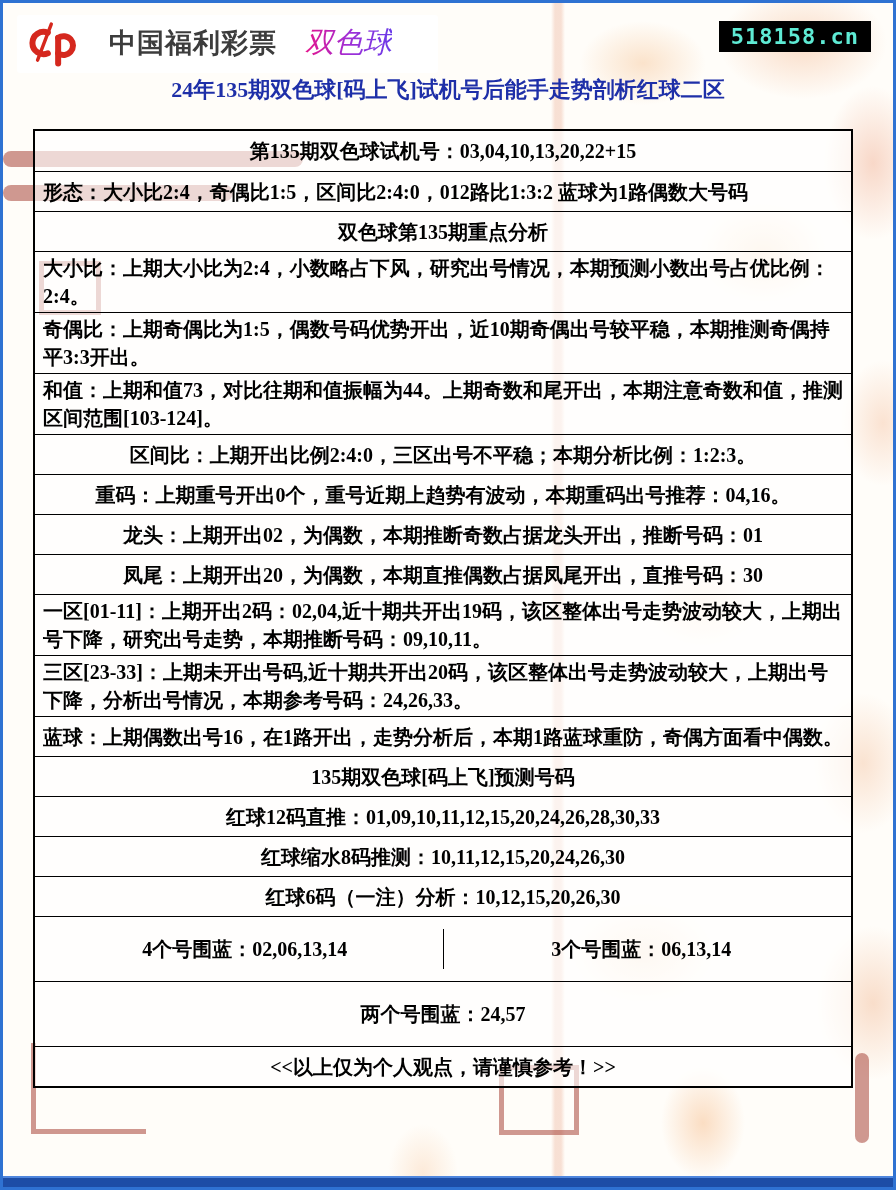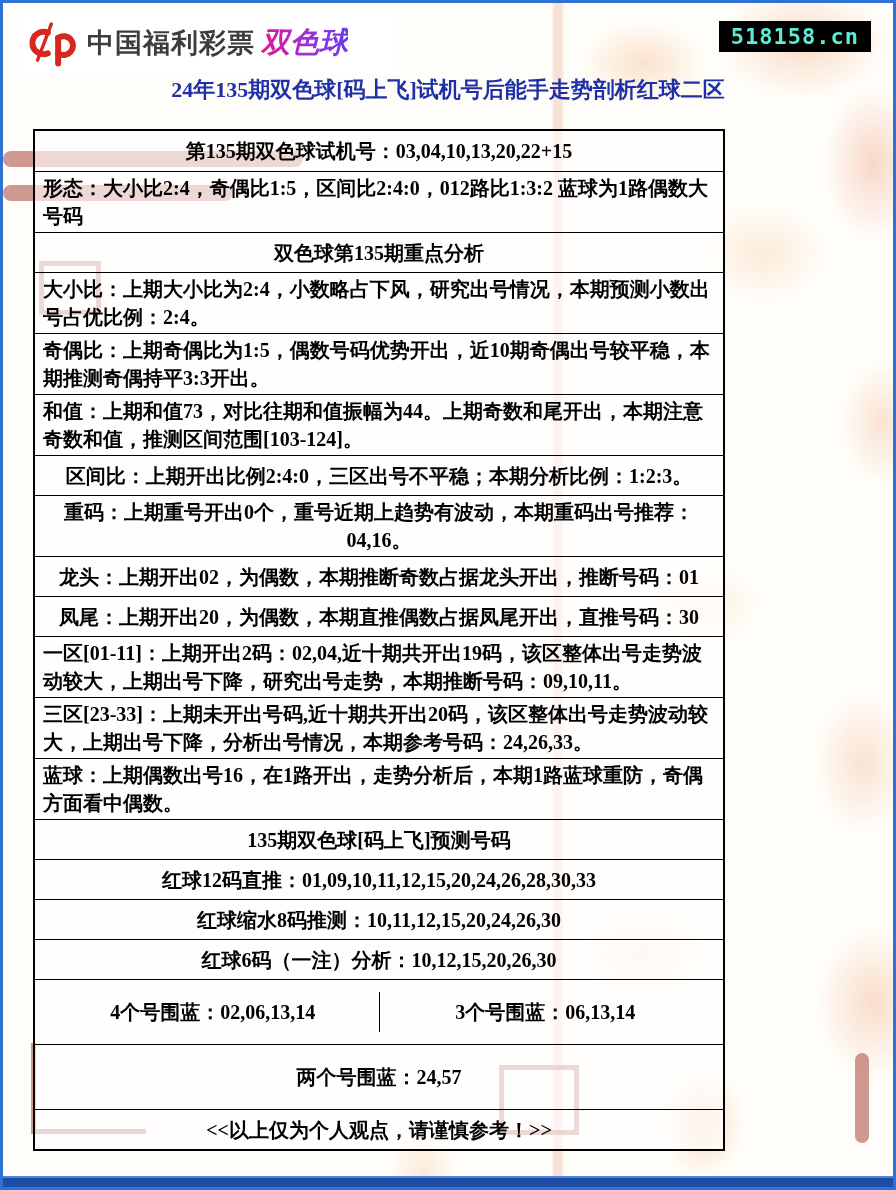--- a/index.html
+++ b/index.html
@@ -24,34 +24,34 @@
       radial-gradient(ellipse 50px 70px at 420px 1170px, rgba(250,215,185,.5), rgba(250,215,185,0) 70%),
       linear-gradient(90deg, rgba(255,255,255,0) 548px, rgba(240,195,175,.5) 552px, rgba(240,195,175,.5) 558px, rgba(255,255,255,0) 562px),
       #fffdf9;
   }
   
   .orn{position:absolute;opacity:.55;z-index:1;}
   .orn-bar{background:#a8453a;border-radius:8px;}
   .orn-frame{border:5px solid #a8453a;}
   
   .header{position:absolute;top:10px;left:12px;right:12px;height:58px;z-index:3;}
-  .brand{position:absolute;left:2px;top:2px;display:flex;align-items:center;gap:6px;
+  .brand{position:absolute;left:2px;top:2px;display:flex;align-items:center;gap:28px;
     background:rgba(255,255,255,.94);padding:4px 46px 6px 8px;border-radius:3px;}
   .brand-text{font-family:"Liberation Sans","DejaVu Sans",sans-serif;font-size:27px;font-weight:bold;color:#3c3c3c;letter-spacing:1px;}
-  .brand-product{font-family:"Liberation Sans","DejaVu Sans",sans-serif;font-size:29px;font-weight:bold;font-style:italic;
+  .brand-product{font-family:"Liberation Sans","DejaVu Sans",sans-serif;font-size:29px;font-weight:normal;font-style:italic;
     background:linear-gradient(90deg,#e5148c,#a02fd6,#6a3be8);
     -webkit-background-clip:text;background-clip:text;color:transparent;text-align:right;}
   .badge{position:absolute;right:10px;top:8px;background:#000;color:#5eead4;
     font-family:"DejaVu Sans Mono","Liberation Mono",monospace;font-size:22px;font-weight:bold;
     padding:3px 12px;letter-spacing:1px;}
   
   .title{position:absolute;top:72px;left:0;width:100%;text-align:center;z-index:3;
     font-size:22px;font-weight:bold;color:#1e2fa8;white-space:nowrap;}
   
-  .tablewrap{position:absolute;top:126px;left:30px;width:692px;z-index:2;
+  .tablewrap{position:absolute;top:126px;left:30px;width:820px;z-index:2;
     border:2px solid #000;background:rgba(255,255,255,.62);box-sizing:border-box;}
   .row{border-top:1px solid #000;font-size:20px;font-weight:bold;color:#000;
     padding:2px 8px;line-height:1.4;min-height:40px;box-sizing:border-box;
     display:flex;align-items:center;}
   .row:first-child{border-top:none;}
   .row.center{justify-content:center;text-align:center;}
   .row.left{justify-content:flex-start;text-align:left;}
   .row.split{padding:12px;}
   .row.split .cell{flex:1;display:flex;align-items:center;justify-content:center;
     padding:2px 8px;min-height:40px;box-sizing:border-box;text-align:center;}

